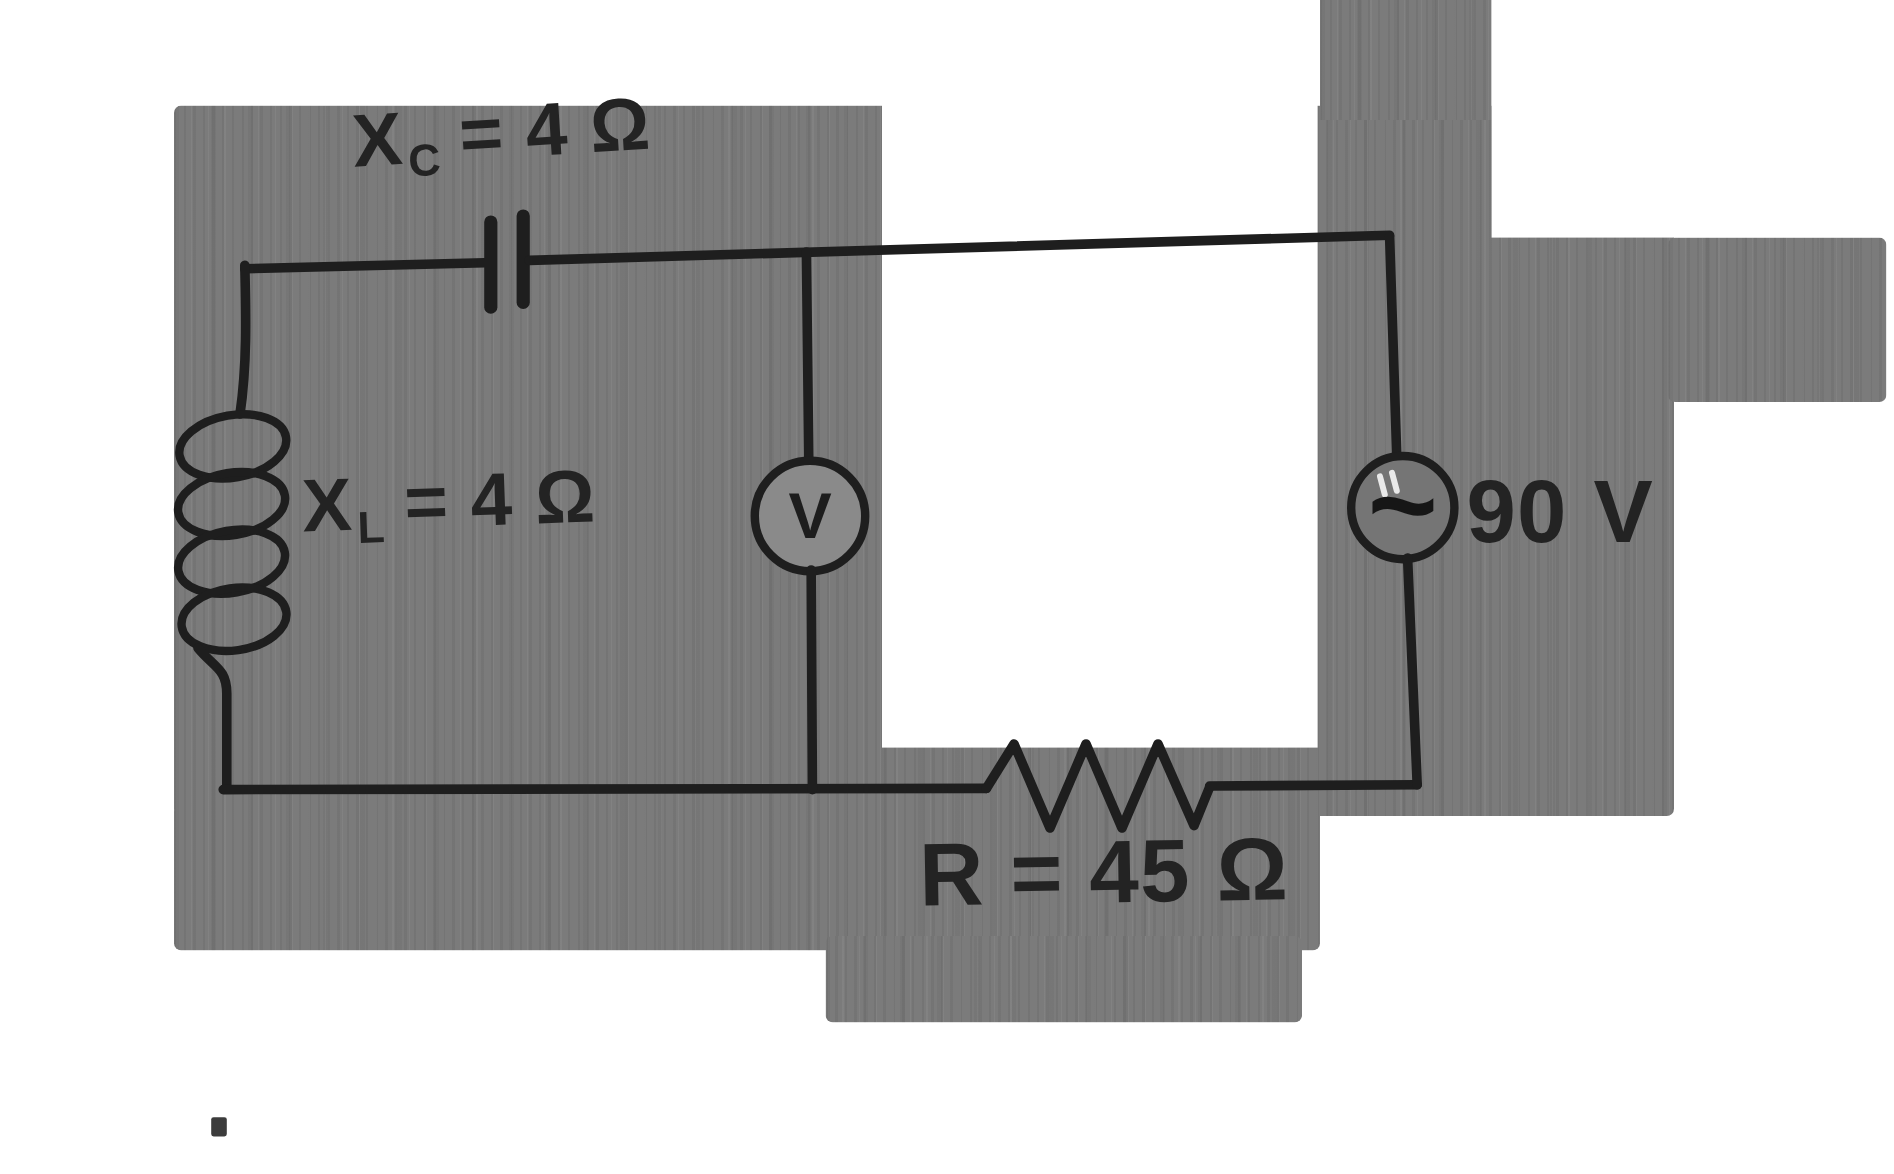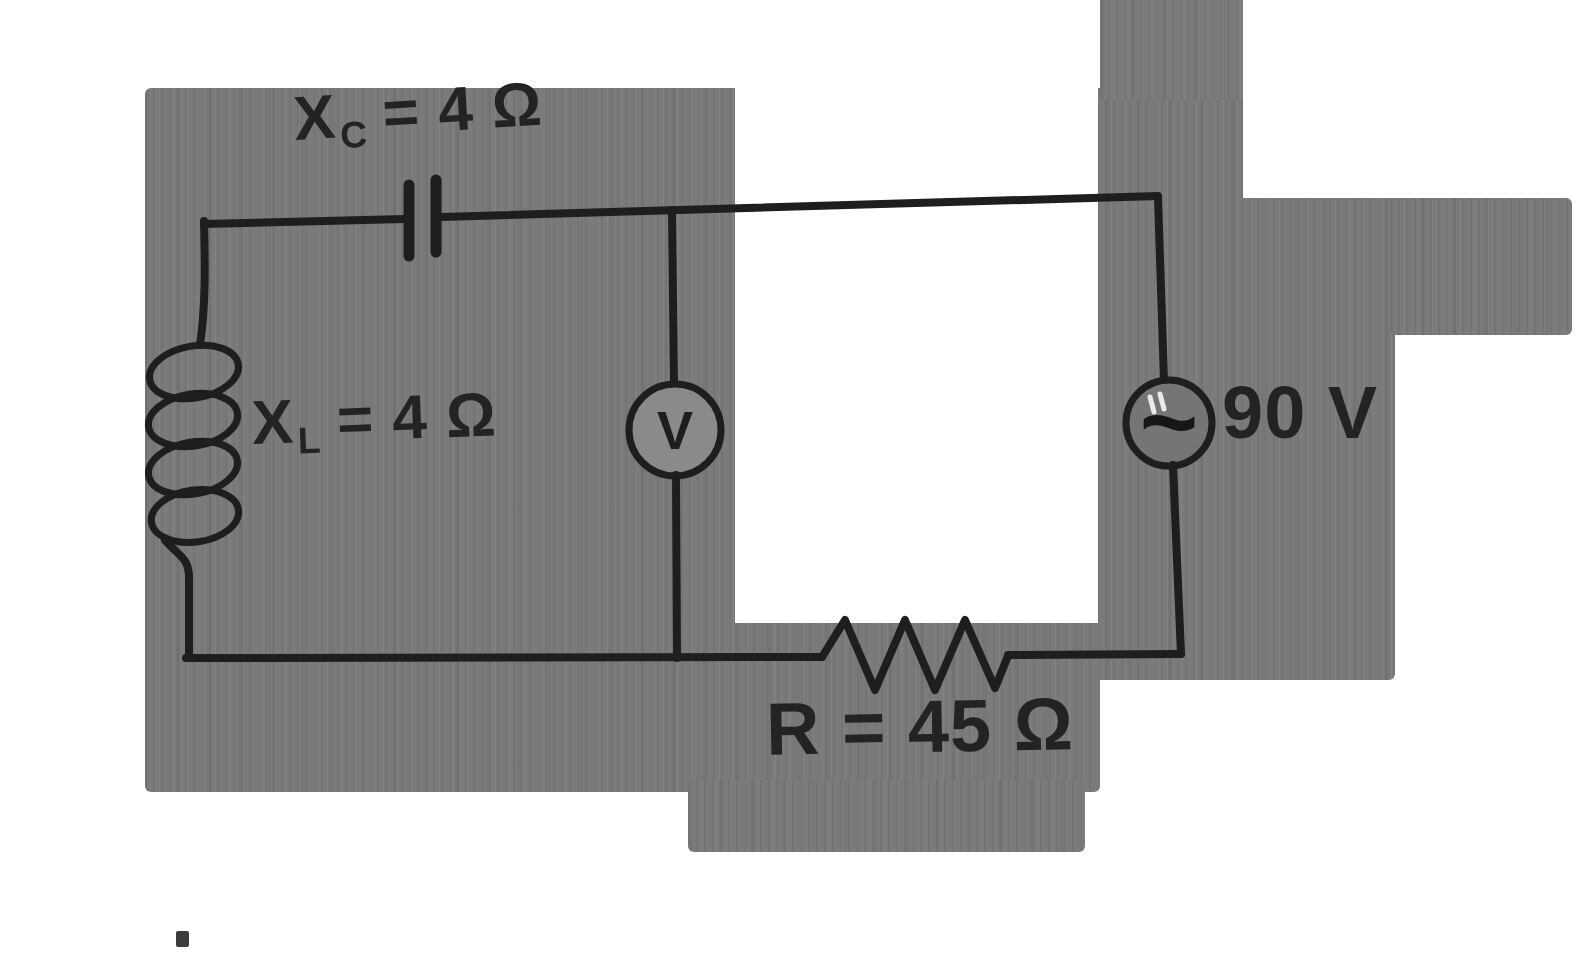--- a/index.html
+++ b/index.html
@@ -21,21 +21,21 @@
   .white-patch{position:absolute;background:#ffffff;}
   .wires{position:absolute;left:0;top:0;}
   .hand{
     position:absolute;line-height:1;white-space:nowrap;
     font-weight:700;color:#232323;letter-spacing:1px;
   }
   .hand .sub{font-size:.6em;vertical-align:-.3em;margin-left:3px;}
   .hand .val{margin-left:16px;}
   .lbl-xc{left:294px;top:88px;font-size:62px;transform:rotate(-3.5deg);transform-origin:left center;}
   .lbl-xl{left:252px;top:392px;font-size:62px;transform:rotate(-2deg);transform-origin:left center;}
-  .lbl-90v{left:1222px;top:376px;font-size:74px;}
+  .lbl-90v{left:1222px;top:390px;font-size:74px;}
   .lbl-r{left:766px;top:690px;font-size:74px;transform:rotate(-1deg);}
   .meter-letter{
     position:absolute;left:629px;top:384px;width:92px;height:92px;
     display:flex;align-items:center;justify-content:center;
     font-weight:700;font-size:54px;color:#1d1d1d;
   }
   .ac-symbol{
     position:absolute;left:1126px;top:378px;width:86px;height:86px;
     display:flex;align-items:center;justify-content:center;
     font-weight:700;font-size:100px;color:#161616;

